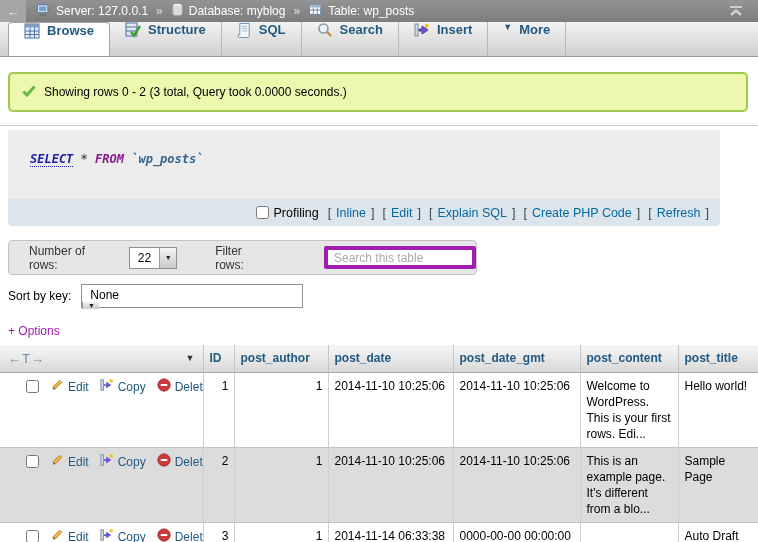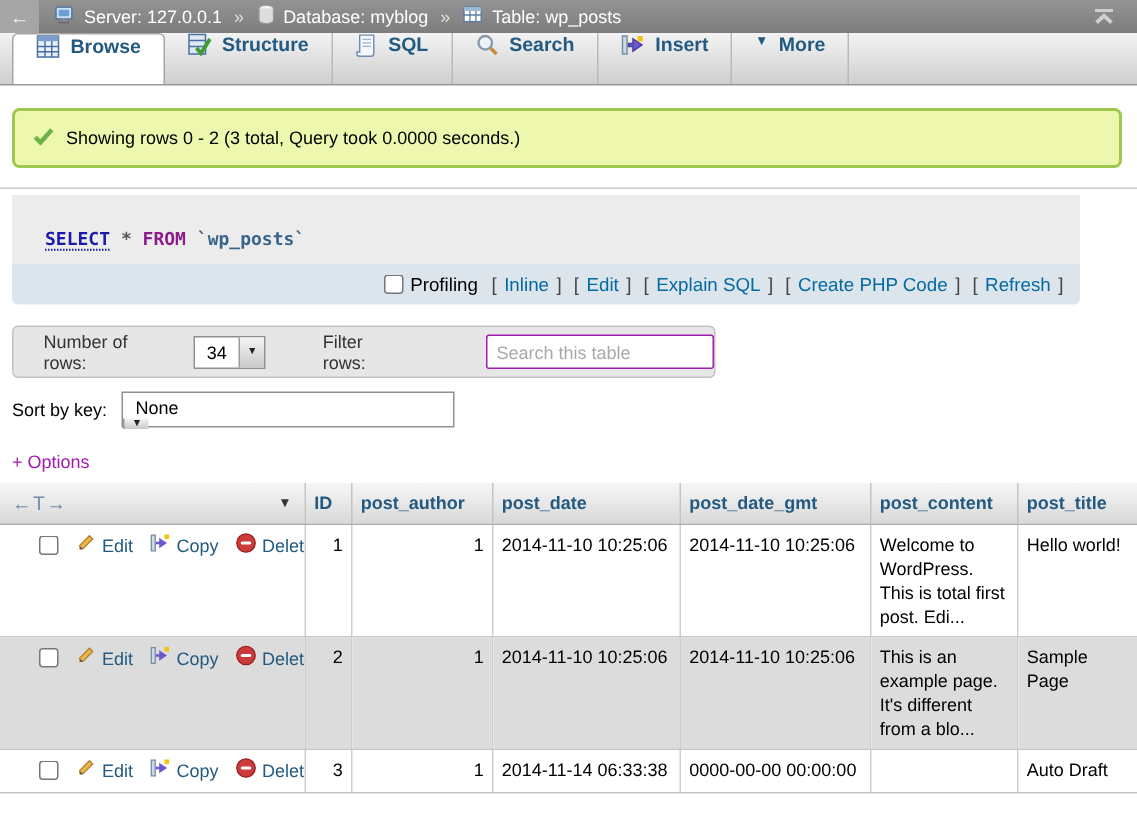--- a/index.html
+++ b/index.html
@@ -27,22 +27,22 @@
 
   
   .success { margin:15px 10px 0 8px; width:740px; height:40px; background:#edf7ae;
              border:2px solid #a0c84e; border-radius:5px; display:flex; align-items:center;
              gap:8px; padding-left:12px; }
 
   .divider { margin-top:13px; border-top:1px solid #ccc; width:758px; }
 
   
   .querywrap { margin:4px 0 0 8px; width:712px; }
-  .querysql { background:#ececec; height:46px; padding:22px 0 0 22px;
-              font-family:"DejaVu Sans Mono", monospace; font-size:12px; }
+  .querysql { background:#ececec; height:69px; padding:22px 0 0 22px;
+              font-family:"DejaVu Sans Mono", monospace; font-size:12px;font-style:italic; }
   .kw-select { color:#1a1aa6; font-weight:bold; text-decoration:underline dotted; text-underline-offset:3px; }
   .kw-star { color:#555; font-weight:bold; }
   .kw-from { color:#8b1a8b; font-weight:bold; }
   .kw-ident { color:#36648b; font-weight:bold; }
   .queryactions { background:#dde5ec; height:27px; border-radius:0 0 4px 4px; display:flex;
                   align-items:center; justify-content:flex-end; padding-right:8px; gap:2px;
                   font-size:12.5px; }
   .queryactions label { margin-right:4px; display:flex; align-items:center; gap:4px; }
   .qlink { color:#0369a1; text-decoration:none; cursor:pointer; }
   .br { color:#444; margin:0 3px; }
@@ -50,21 +50,21 @@
   
   .rowsbox { margin:14px 0 0 8px; width:469px; height:35px; background:#e6e6e6;
              border:1px solid #c2c2c2; border-radius:4px; display:flex; align-items:center;
              padding-left:20px; gap:22px; color:#333; }
   .fakeselect { display:inline-flex; border:1px solid #8f8f8f; background:#fff; height:22px;
                 align-items:stretch; cursor:pointer; }
   .fakeselect .val { padding:3px 8px 0 8px; color:#000; }
   .fakeselect .btn { width:17px; background:linear-gradient(#f5f5f5,#c9c9c9);
                      border-left:1px solid #9a9a9a; display:flex; align-items:center;
                      justify-content:center; font-size:7px; color:#222; }
-  .filterinput { width:152px; height:23px; border:1px solid #a21caf; border-radius:2px;
+  .filterinput { width:152px; height:23px; border:4px solid #a21caf; border-radius:2px;
                  padding:0 6px; font-family:"Liberation Sans",sans-serif; font-size:12px; color:#6d28d9;margin-left:35px; }
   .filterinput::placeholder { color:#a9a9a9; }
   .sortrow { margin:9px 0 0 8px; display:flex; align-items:center; gap:10px; }
   .sortrow .fakeselect { width:222px; height:24px;flex-direction:column; }
   .sortrow .fakeselect .val { flex:1; }
   .optionslink { margin:16px 0 0 8px; color:#a21caf; cursor:pointer; display:inline-block; }
 
   
   table.grid { margin-top:7px; border-collapse:collapse; table-layout:fixed; width:758px; }
   .grid th { background:linear-gradient(#f7f7f7,#d8d8d8); color:#235a81; font-weight:bold;
@@ -235,21 +235,21 @@
     <span class="br">[</span>
     <a class="qlink">Refresh</a>
     <span class="br">]</span>
   </div>
 </div>
 
 
 <div class="rowsbox">
   <span>Number of rows:</span>
   <div class="fakeselect">
-    <span class="val">34</span>
+    <span class="val">22</span>
     <span class="btn">▼</span>
   </div>
   <span style="margin-left:16px;">Filter rows:</span>
   <input class="filterinput" type="text" placeholder="Search this table" style="">
 </div>
 
 <div class="sortrow">
   <span>Sort by key:</span>
   <div class="fakeselect">
     <span class="val">None</span>
@@ -311,21 +311,21 @@
                   <rect x="4" y="6.8" width="8" height="2.4" rx="1.2" fill="#fff"></rect>
                 </svg></span>
           <span>Delete</span>
         </span>
       </div>
     </td>
     <td class="num">1</td>
     <td class="num">1</td>
     <td>2014-11-10 10:25:06</td>
     <td>2014-11-10 10:25:06</td>
-    <td>Welcome to WordPress. This is total first post. Edi...</td>
+    <td>Welcome to WordPress. This is your first rows. Edi...</td>
     <td>Hello world!</td>
   </tr>
 
   <tr class="r2 alt">
     <td>
       <div class="cell-actions">
         <input type="checkbox" style="">
         <span class="actlink">
           <span><svg width="14" height="14" viewBox="0 0 16 16">
                   <path d="M4 12.5 L6 12.5 L13.5 5 L11 2.5 L3.5 10 Z" fill="#edb54a" stroke="#b07f2c"></path>

